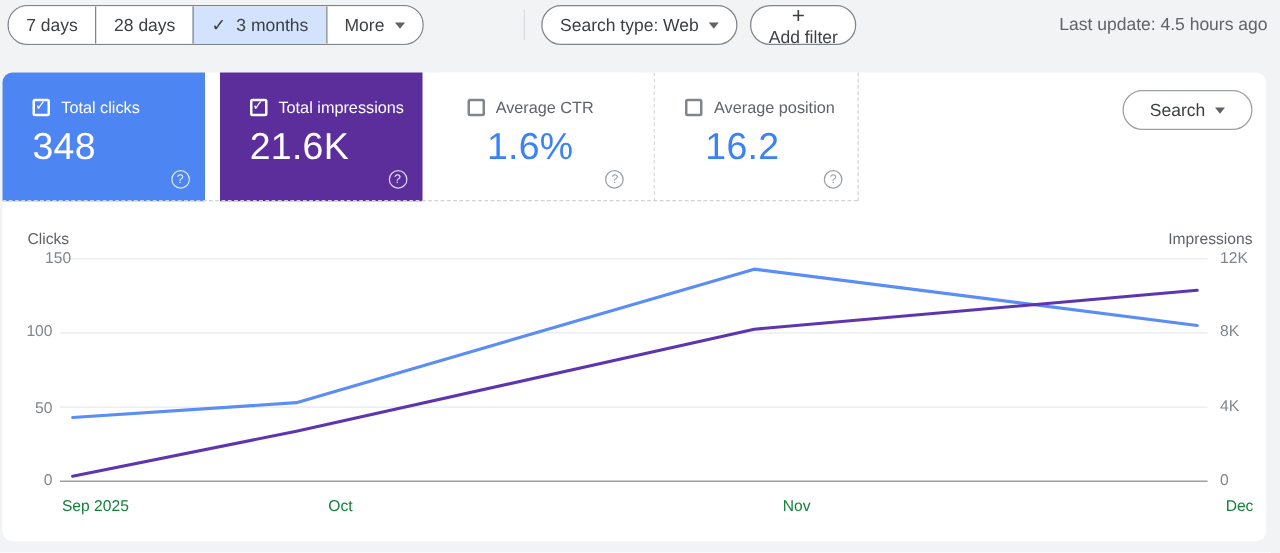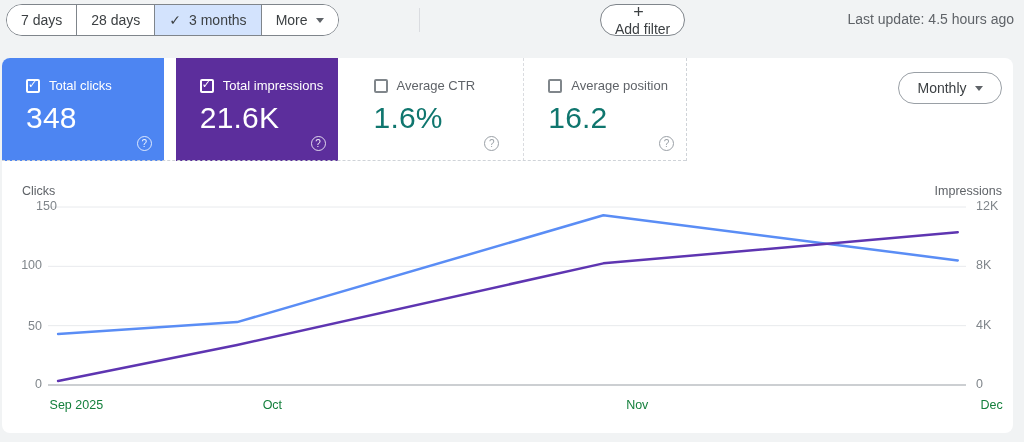--- a/index.html
+++ b/index.html
@@ -55,21 +55,21 @@
   .card-head { display:flex; align-items:center; gap:9px; }
   .cb { width:14px; height:14px; border-radius:2px; flex:0 0 auto; position:relative; }
   .cb.checked { border:2px solid #fff; }
   .cb.checked::after { content:"✓"; position:absolute; left:0px; top:-3px; font-size:11px; color:#fff; }
   .cb.unchecked { border:2px solid #80868b; }
   .card-label { font-size:13px; }
   .card.c0 .card-label, .card.c1 .card-label { color:#fff; }
   .card.plain .card-label { color:#5f6368; }
   .card-value { font-size:30px; margin-top:8px; letter-spacing:0.2px; }
   .card.c0 .card-value, .card.c1 .card-value { color:#fff; }
-  .card.plain .card-value { color:#0f766e; }
+  .card.plain .card-value { color:#3b82f6;margin-left:16px; }
   .help-icon { position:absolute; right:12px; bottom:10px; width:15px; height:15px;
                border-radius:50%; font-size:10px; display:flex; align-items:center; justify-content:center; }
   .card.c0 .help-icon, .card.c1 .help-icon { border:1.4px solid rgba(255,255,255,0.8); color:rgba(255,255,255,0.9); }
   .card.plain .help-icon { border:1.4px solid #9aa0a6; color:#9aa0a6; }
   .help-icon::before { content:"?"; }
 
   
   #granularity-btn {
     position:absolute; left:898px; top:72px; width:104px; height:32px;
     border:1px solid #9aa0a6; border-radius:16px; background:#fff;
@@ -102,20 +102,24 @@
       <span>3 months</span>
     </div>
     <div class="seg">
       <span>More</span>
       <span class="caret"></span>
     </div>
   </div>
 
   <div class="v-divider"></div>
 
+  <div class="chip" id="search-type-chip">
+    <span>Search type: Web</span>
+    <span class="caret"></span>
+  </div>
 
   <div class="chip" id="add-filter-chip">
     <span class="plus-icon"></span>
     <span>Add filter</span>
   </div>
 
   <div id="last-update">Last update: 4.5 hours ago</div>
 
   <div id="panel"></div>
 
@@ -150,21 +154,21 @@
         <span class="card-label">Average position</span>
       </div>
       <div class="card-value">16.2</div>
       <span class="help-icon"></span>
     </div>
   </div>
   <div id="cards-bottom-border"></div>
   <div id="cards-right-border"></div>
 
   <div id="granularity-btn">
-    <span>Monthly</span>
+    <span>Search</span>
     <span class="caret"></span>
   </div>
 
   <div class="axis-title" id="axis-title-left">Clicks</div>
   <div class="axis-title" id="axis-title-right">Impressions</div>
   <svg id="chart-svg" viewBox="0 0 1024 442" xmlns="http://www.w3.org/2000/svg">
       <line x1="48" x2="966" y1="385" y2="385" stroke="#9aa0a6" stroke-width="1.2"></line>
       <line x1="48" x2="966" y1="325.6666666666667" y2="325.6666666666667" stroke="#e8eaed" stroke-width="1"></line>
       <line x1="48" x2="966" y1="266.33333333333337" y2="266.33333333333337" stroke="#e8eaed" stroke-width="1"></line>
       <line x1="48" x2="966" y1="207" y2="207" stroke="#e8eaed" stroke-width="1"></line>

